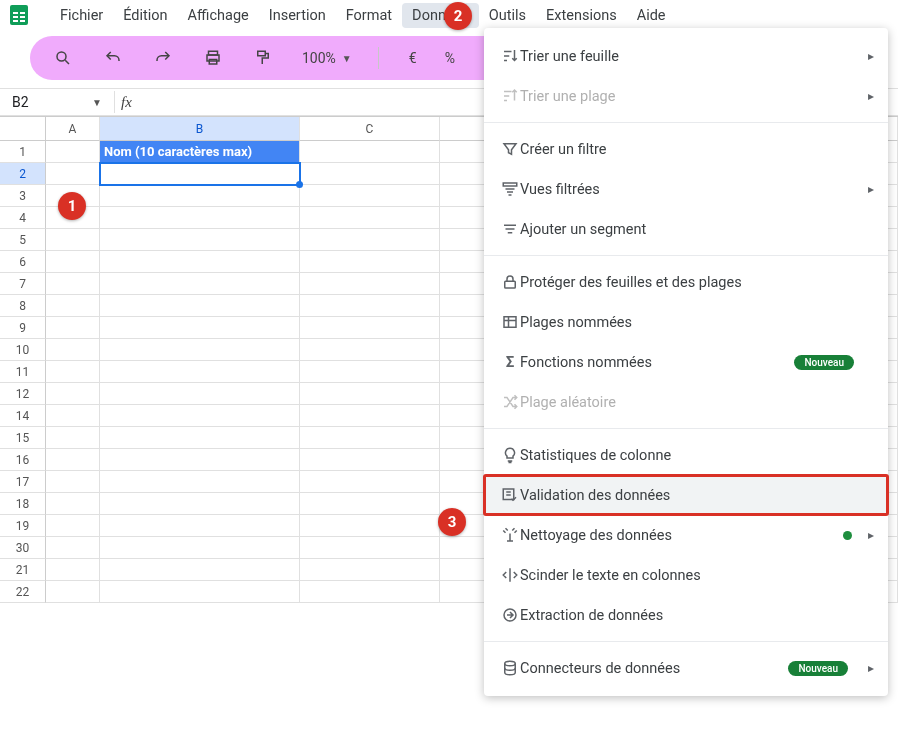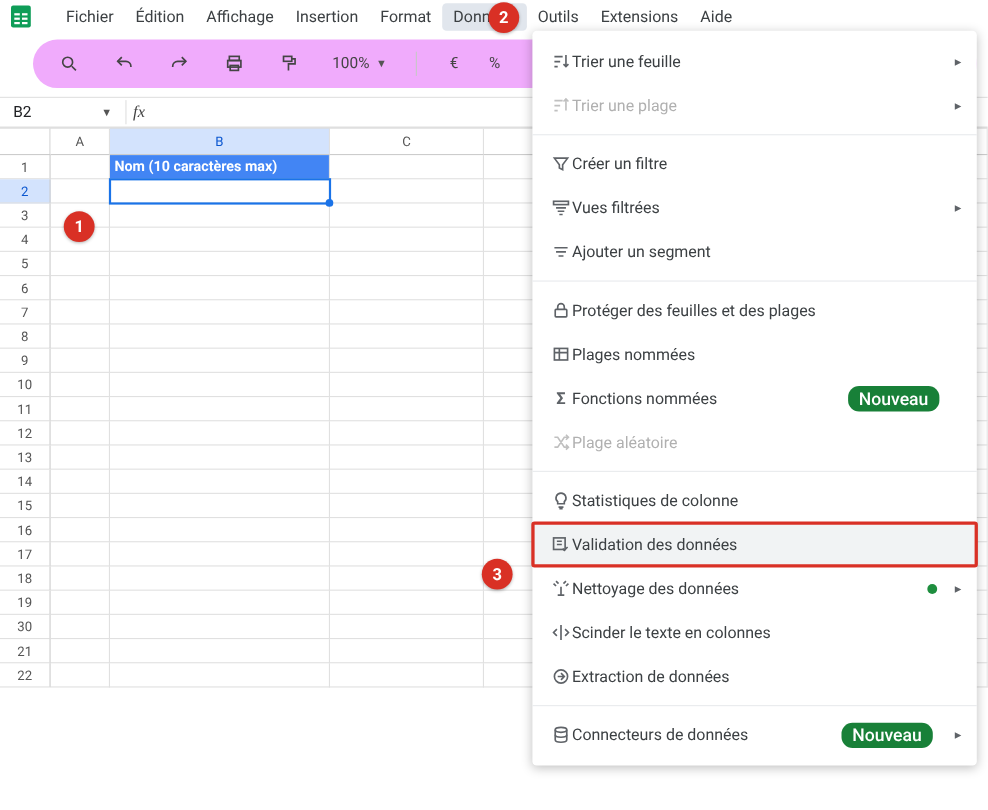--- a/index.html
+++ b/index.html
@@ -110,21 +110,21 @@
     position:relative;
   }
   .dd-item.disabled{color:#b0b0b0;}
   .dd-item .ic{width:20px;height:20px;display:flex;align-items:center;justify-content:center;color:#5f6368;}
   .dd-item.disabled .ic{color:#c0c0c0;}
   .dd-item .sub{position:absolute;right:14px;color:#5f6368;font-size:12px;}
   .dd-sep{height:1px;background:#e8eaed;margin:6px 0;}
   .badge-nouveau{
     position:absolute;right:34px;
     background:#188038;color:#fff;
-    border-radius:10px;padding:2px 10px;font-size:16px;font-weight:500;
+    border-radius:10px;padding:2px 10px;font-size:10px;font-weight:500;
   }
   .badge-nouveau.nr{right:40px;}
   .green-dot{width:9px;height:9px;border-radius:50%;background:#1e8e3e;position:absolute;right:36px;}
   .dd-item.highlight-red{
     outline:3px solid #d93025;
     outline-offset:-2px;
     border-radius:2px;
     background:#f1f3f4;
   }
   .callout{
@@ -314,27 +314,20 @@
         <div class="cell w-rest"></div>
       </div>
       <div class="row">
         <div class="row-h">12</div>
         <div class="cell w-a"></div>
         <div class="cell w-b"></div>
         <div class="cell w-c"></div>
         <div class="cell w-rest"></div>
       </div>
       <div class="row">
-        <div class="row-h">13</div>
-        <div class="cell w-a"></div>
-        <div class="cell w-b"></div>
-        <div class="cell w-c"></div>
-        <div class="cell w-rest"></div>
-      </div>
-      <div class="row">
         <div class="row-h">14</div>
         <div class="cell w-a"></div>
         <div class="cell w-b"></div>
         <div class="cell w-c"></div>
         <div class="cell w-rest"></div>
       </div>
       <div class="row">
         <div class="row-h">15</div>
         <div class="cell w-a"></div>
         <div class="cell w-b"></div>

